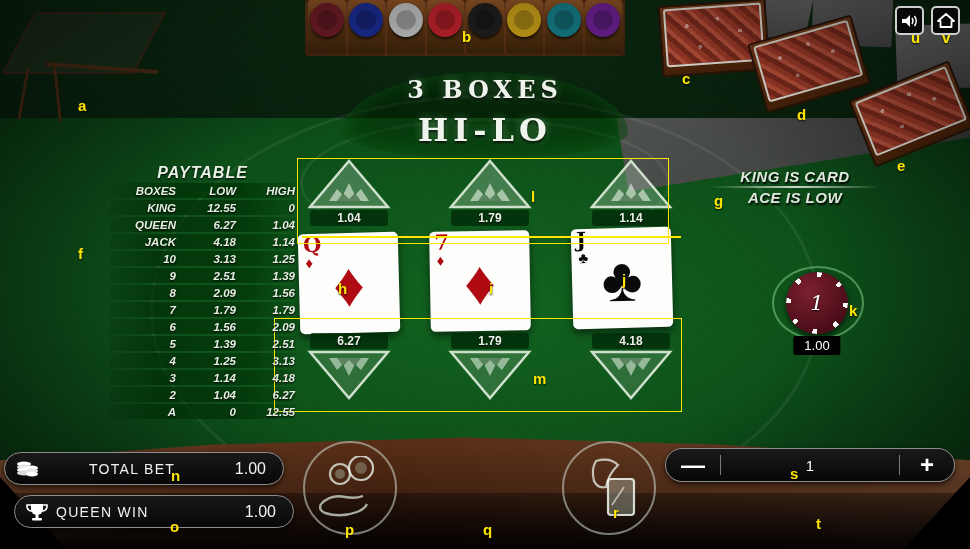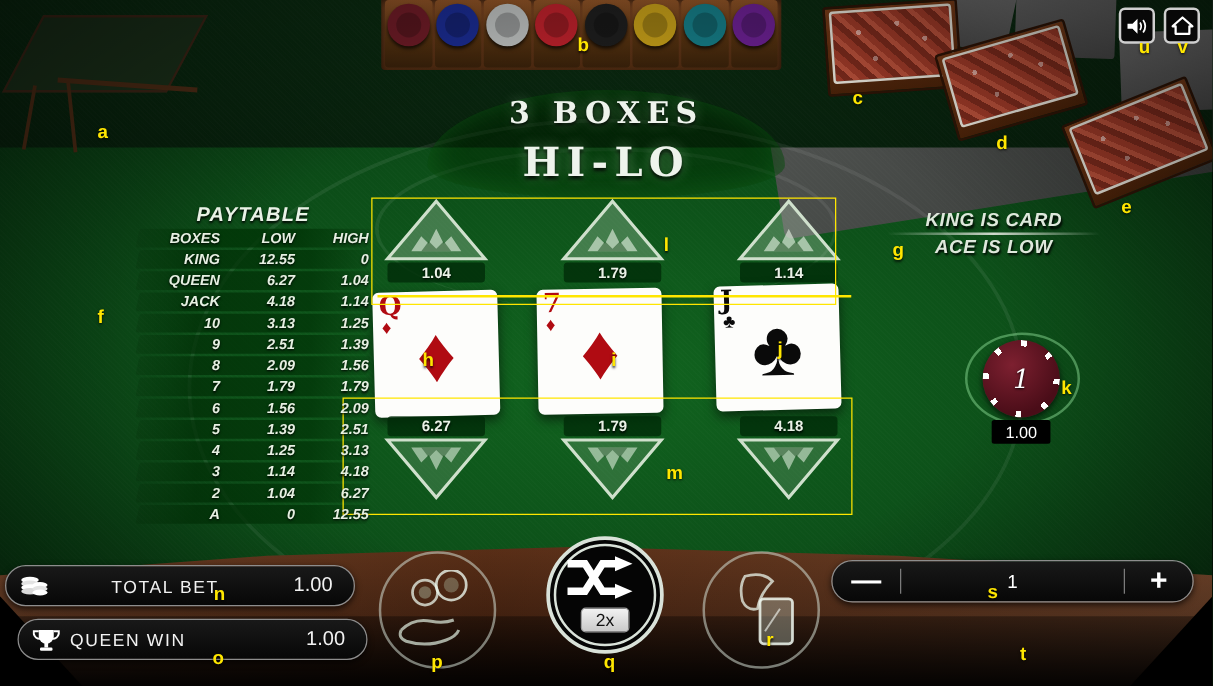--- a/index.html
+++ b/index.html
@@ -475,33 +475,20 @@
     <svg width="74" height="64" viewBox="0 0 74 64">
       <circle cx="27" cy="18" r="10" fill="none" stroke="rgba(235,245,235,.75)" stroke-width="2.2"></circle>
       <circle cx="27" cy="18" r="5" fill="rgba(200,225,200,.35)"></circle>
       <circle cx="48" cy="12" r="12" fill="none" stroke="rgba(235,245,235,.8)" stroke-width="2.2"></circle>
       <circle cx="48" cy="12" r="6" fill="rgba(200,225,200,.3)"></circle>
       <path d="M8 48 q10 -10 24 -7 q10 2 18 -1" fill="none" stroke="rgba(225,240,225,.7)" stroke-width="2.4"></path>
       <path d="M8 48 q-3 6 4 9 q16 5 32 -1 q8 -3 10 -8" fill="none" stroke="rgba(225,240,225,.7)" stroke-width="2.4"></path>
     </svg>
   </div>
 
-  <div class="circle-btn" style="left:437px; top:429px; width:94px; height:94px;">
-    <div style="position:absolute; inset:0; border-radius:50%; background:#050505; border:3px solid #d9e2d9;"></div>
-    <div style="position:absolute; inset:6px; border-radius:50%; border:2px solid #d9e2d9;"></div>
-    <svg width="62" height="44" viewBox="0 0 62 44" style="position:absolute; left:16px; top:13px;">
-      <path d="M4 9 h11 l14 22 h11" fill="none" stroke="#fff" stroke-width="6" stroke-linecap="square"></path>
-      <path d="M4 31 h11 l14 -22 h11" fill="none" stroke="#fff" stroke-width="6" stroke-linecap="square"></path>
-      <polygon points="39,3 53,9 39,15" fill="#fff"></polygon>
-      <polygon points="39,25 53,31 39,37" fill="#fff"></polygon>
-    </svg>
-    <div style="position:absolute; left:50%; top:57px; transform:translateX(-50%);
-                background:linear-gradient(#f2f2f2,#c9c9c9); color:#111; font-size:14px;
-                padding:1px 11px; border-radius:4px; border:1px solid #9d9d9d;">2x</div>
-  </div>
 
   <div class="circle-btn" style="left:562px; top:441px; width:94px; height:94px;">
     <div class="cb-ring"></div>
     <svg width="70" height="70" viewBox="0 0 70 70">
       <path d="M22 8 q14 -4 22 4 q-10 10 -12 22 q-8 2 -12 -6 q-3 -12 2 -20 Z" fill="none" stroke="rgba(235,245,235,.75)" stroke-width="2.2"></path>
       <rect x="34" y="26" width="26" height="36" rx="3" fill="rgba(200,215,200,.35)" stroke="rgba(240,248,240,.85)" stroke-width="2.2"></rect>
       <path d="M38 52 l12 -18" stroke="rgba(250,255,250,.6)" stroke-width="1.6" fill="none"></path>
     </svg>
   </div>
 

